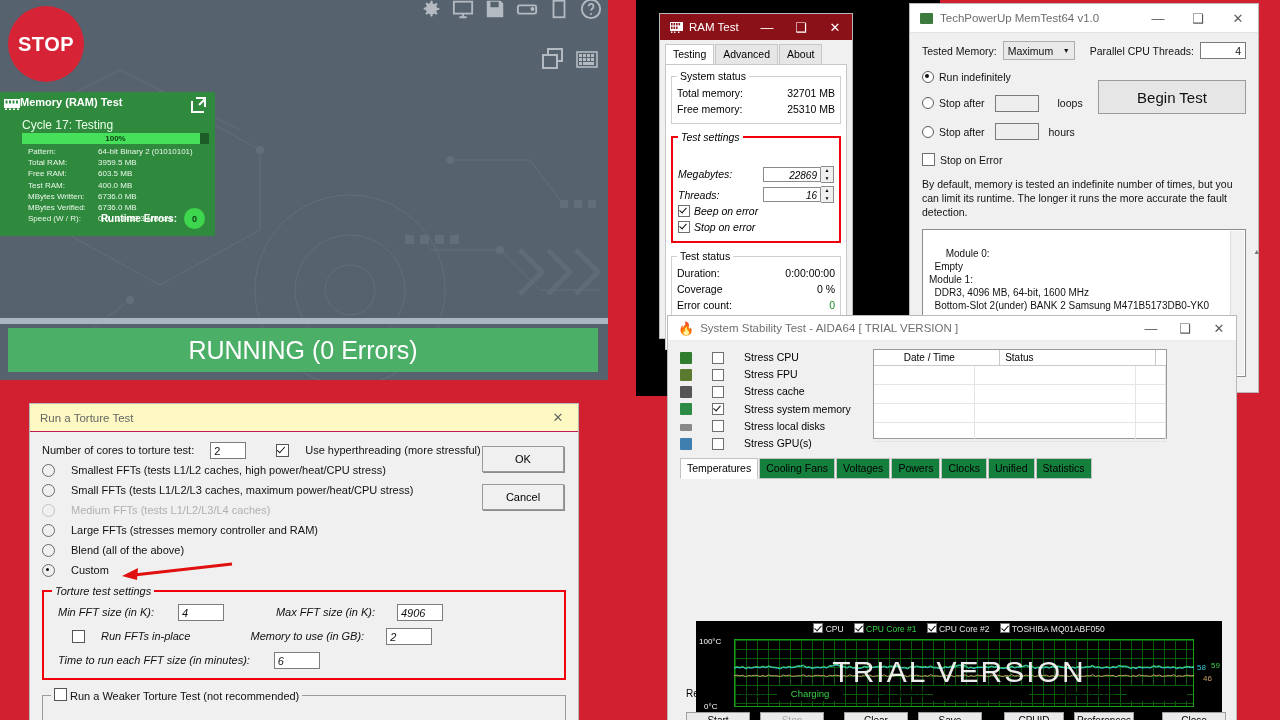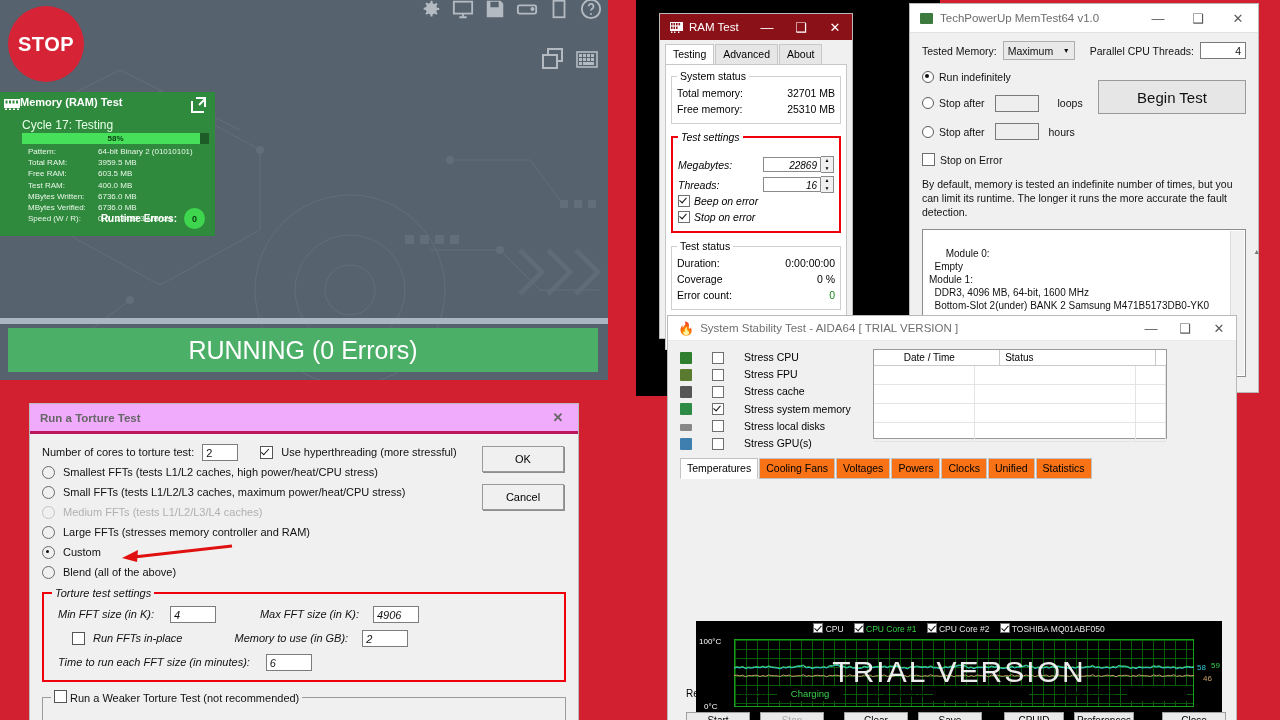--- a/index.html
+++ b/index.html
@@ -83,23 +83,23 @@
   .tbox{border:1px solid #7a7a7a;background:#fff;height:17px;box-sizing:border-box;font-size:10.5px;text-align:right;padding:0 4px;line-height:16px;}
   .radio{width:10px;height:10px;border:1px solid #5b5b5b;border-radius:50%;background:#fff;display:inline-block;position:relative;}
   .radio.on:after{content:"";position:absolute;left:2px;top:2px;width:4px;height:4px;border-radius:50%;background:#111;}
   .bigbtn{border:1px solid #9a9a9a;background:#e6e6e6;font-size:15px;display:flex;align-items:center;justify-content:center;}
   .modbox{border:1px solid #8c8c8c;background:#fff;font-size:10px;line-height:13px;padding:4px 6px;position:relative;white-space:pre;}
   .vscroll{position:absolute;right:1px;top:1px;bottom:1px;width:13px;background:#f0f0f0;border-left:1px solid #ddd;}
   .vscroll .ar{height:13px;text-align:center;font-size:7px;color:#777;line-height:13px;}
 
   
   #torture{left:30px;top:404px;width:548px;height:320px;background:#f0f0f0;}
-  #torture .wtitle{background:#f0abfc;color:#666;border-bottom:3px solid #be185d;height:27px;font-weight:bold;}
+  #torture .wtitle{background:#fef9c3;color:#666;border-bottom:1px solid #be185d;height:27px;}
   .tt-body{padding:8px 12px 0;font-size:11px;color:#111;}
-  .tt-row{display:flex;align-items:center;gap:8px;line-height:20px;}
+  .tt-row{display:flex;align-items:center;gap:16px;line-height:20px;}
   .tt-input{border:1px solid #7c7c7c;background:#fff;height:17px;width:36px;font-size:11px;padding:0 3px;line-height:16px;box-sizing:border-box;}
   .cb2{width:11px;height:11px;border:1px solid #555;background:#fff;position:relative;display:inline-block;}
   .cb2.on:after{content:"";position:absolute;left:2px;top:0px;width:3px;height:7px;border:solid #111;border-width:0 1.6px 1.6px 0;transform:rotate(42deg);}
   .rd{width:11px;height:11px;border:1px solid #6a6a6a;border-radius:50%;background:#f0f0f0;position:relative;display:inline-block;}
   .rd.on:after{content:"";position:absolute;left:3px;top:3px;width:3px;height:3px;border-radius:50%;background:#111;}
   .dim{color:#b0b0b0;}
   .ttbtn{border:1px solid #9a9a9a;background:#f0f0f0;height:24px;width:80px;font-size:11px;display:flex;align-items:center;justify-content:center;box-shadow:1px 1px 0 #8d8d8d;}
   fieldset.tt{border:1px solid #9c9c9c;margin:0;padding:5px 8px 8px;}
   fieldset.tt legend{font-size:11px;padding:0 3px;}
 
@@ -109,21 +109,21 @@
   #aida .wbtns div{color:#5a5a5a;width:34px;}
   .stresslist{font-size:10.5px;line-height:17.2px;}
   .stressrow{display:flex;align-items:center;gap:20px;text-align:center;}
   .sico{width:12px;height:12px;border-radius:1px;}
   .grid-tbl{border:1px solid #9a9a9a;background:#fff;font-size:10px;}
   .grid-hdr{display:flex;border-bottom:1px solid #c9c9c9;padding-left:25px;}
   .grid-hdr div{padding:2px 5px;}
   .grid-row{height:18px;border-bottom:1px solid #e4e4e4;display:flex;}
   .grid-row div{border-right:1px solid #e4e4e4;}
   .atabs{display:flex;font-size:10.5px;margin-top:6px;}
-  .atabs .t{padding:3px 6px 4px;border:1px solid #c2c2c2;background:#f97316;margin-right:1px;}
+  .atabs .t{padding:3px 6px 4px;border:1px solid #c2c2c2;background:#15803d;margin-right:1px;}
   .atabs .t.on{background:#fff;border-bottom:1px solid #fff;}
   .graph{background:#000;position:relative;overflow:hidden;}
   .gridlines{position:absolute;left:38px;right:28px;top:18px;bottom:18px;
     background-image:linear-gradient(#0a5c0a 1px,transparent 1px),linear-gradient(90deg,#0a5c0a 1px,transparent 1px);
     background-size:11px 9px;border:1px solid #17a017;}
   .trial{position:absolute;left:0;right:0;top:50%;transform:translateY(-52%);text-align:center;
     color:#fff;font-size:30px;letter-spacing:2px;opacity:.92;}
   .glegend{position:absolute;left:0;right:0;top:2px;display:flex;justify-content:center;gap:10px;font-size:8.5px;}
   .gax{position:absolute;color:#fff;font-size:8px;}
   .statusrow{display:flex;align-items:center;font-size:10px;gap:6px;}
@@ -261,21 +261,21 @@
     <span class="expand">
       <svg width="17" height="18" viewBox="0 0 17 18" fill="none" stroke="#fff" stroke-width="2">
           <path d="M2 5v11h12"></path>
           <path d="M6 2h9v9"></path>
           <path d="M9 9l6-6"></path>
         </svg>
     </span>
     <div class="cyc">Cycle 17: Testing</div>
     <div class="pbarwrap">
       <div class="pbar" style="width: 95%;"></div>
-      <div class="pbar-lbl">58%</div>
+      <div class="pbar-lbl">100%</div>
     </div>
     <div class="memrows">
       <div class="r">
           <span class="k">Pattern:</span>
           <span>64-bit Binary 2 (01010101)</span>
         </div>
       <div class="r">
           <span class="k">Total RAM:</span>
           <span>3959.5 MB</span>
         </div>
@@ -355,21 +355,21 @@
           <span>32701 MB</span>
         </div>
       <div class="kv">
           <span>Free memory:</span>
           <span>25310 MB</span>
         </div>
     </fieldset>
 
     <fieldset class="gb redbox">
       <legend>Test settings</legend>
-      <div class="kv" style="align-items:center;margin-top:10px">
+      <div class="kv" style="margin-top:20px">
         <span>Megabytes:</span>
         <span class="spin">
           <span class="spinbox">22869</span>
           <span class="spinarr">
               <span>▲</span>
               <span>▼</span>
             </span>
         </span>
       </div>
       <div class="kv" style="align-items:center;margin-top:3px">
@@ -497,32 +497,32 @@
         <span>Small FFTs (tests L1/L2/L3 caches, maximum power/heat/CPU stress)</span>
       </div>
     <div class="tt-row dim">
         <span class="rd" style="border-color:#c3c3c3"></span>
         <span>Medium FFTs (tests L1/L2/L3/L4 caches)</span>
       </div>
     <div class="tt-row">
         <span class="rd"></span>
         <span>Large FFTs (stresses memory controller and RAM)</span>
       </div>
+    <div class="tt-row">
+        <span class="rd"></span>
+        <span>Blend (all of the above)</span>
+      </div>
     <div class="tt-row" style="position:relative">
       <span class="rd on"></span>
       <span>Custom</span>
       <svg width="120" height="18" style="position:absolute;left:72px;top:2px">
         <line x1="118" y1="2" x2="20" y2="13" stroke="#e01010" stroke-width="3"></line>
         <polygon points="8,14 24,6 23,18" fill="#e01010"></polygon>
       </svg>
     </div>
-    <div class="tt-row">
-        <span class="rd"></span>
-        <span>Blend (all of the above)</span>
-      </div>
 
     <fieldset class="tt redbox" style="margin-top:5px">
       <legend>Torture test settings</legend>
       <div class="tt-row" style="margin-left:6px">
         <span>Min FFT size (in K):</span>
         <span class="tt-input" style="width:46px;margin-left:8px">4</span>
         <span style="margin-left:36px">Max FFT size (in K):</span>
         <span class="tt-input" style="width:46px;margin-left:6px">4906</span>
       </div>
       <div class="tt-row" style="margin-left:20px;margin-top:4px">

